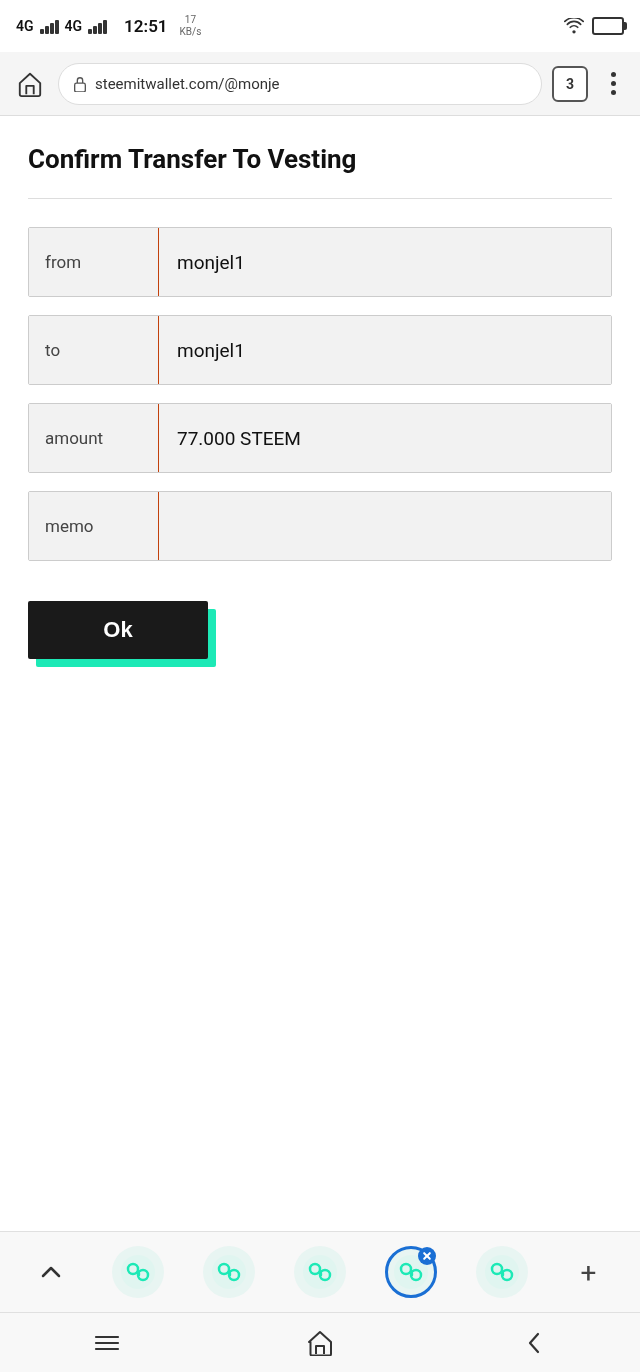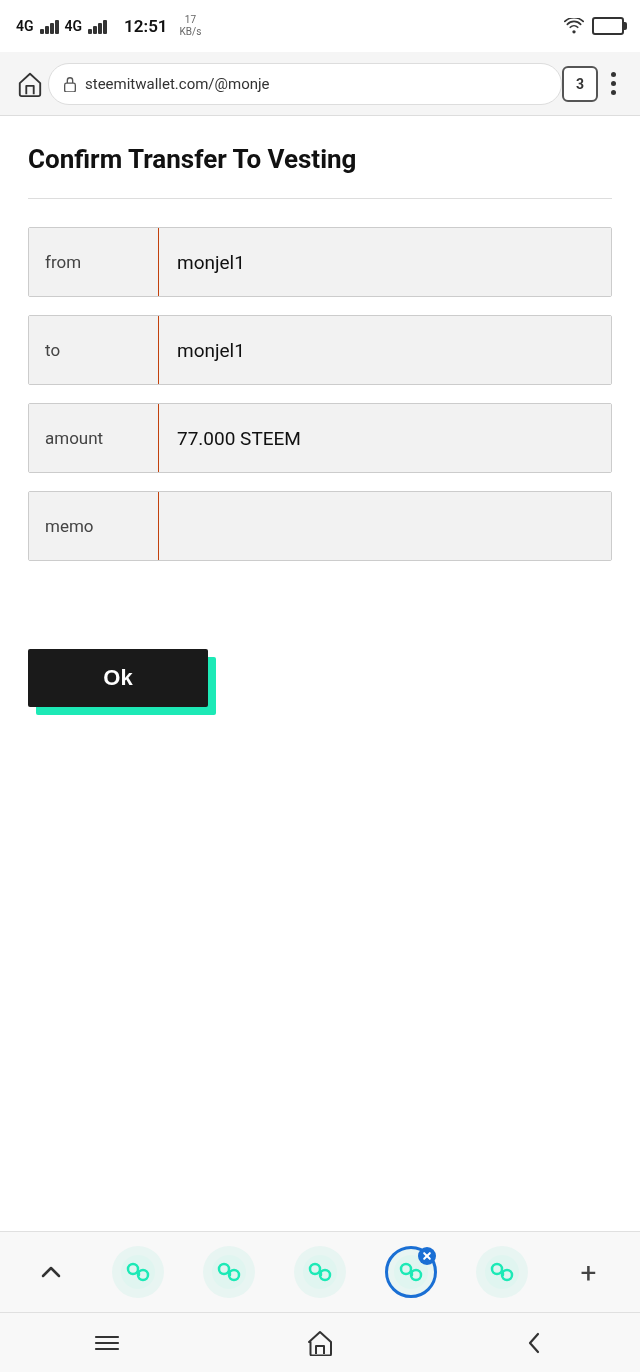--- a/index.html
+++ b/index.html
@@ -96,20 +96,21 @@
 
     
     .browser-bar {
       width: 100%;
       height: 64px;
       background: #f5f5f5;
       border-bottom: 1px solid #ddd;
       display: flex;
       align-items: center;
       padding: 0 12px;
+      gap: 10px;
     }
     .home-btn {
       width: 36px;
       height: 36px;
       display: flex;
       align-items: center;
       justify-content: center;
       cursor: pointer;
     }
     .home-icon-svg {
@@ -242,21 +243,20 @@
       color: #ffffff;
       font-size: 22px;
       font-weight: 600;
       border: none;
       border-radius: 2px;
       cursor: pointer;
       display: flex;
       align-items: center;
       justify-content: center;
       z-index: 1;
-      margin-top: 48px;
     }
 
     
     .spacer {
       height: 420px;
     }
 
     
     .bottom-bar {
       position: fixed;

